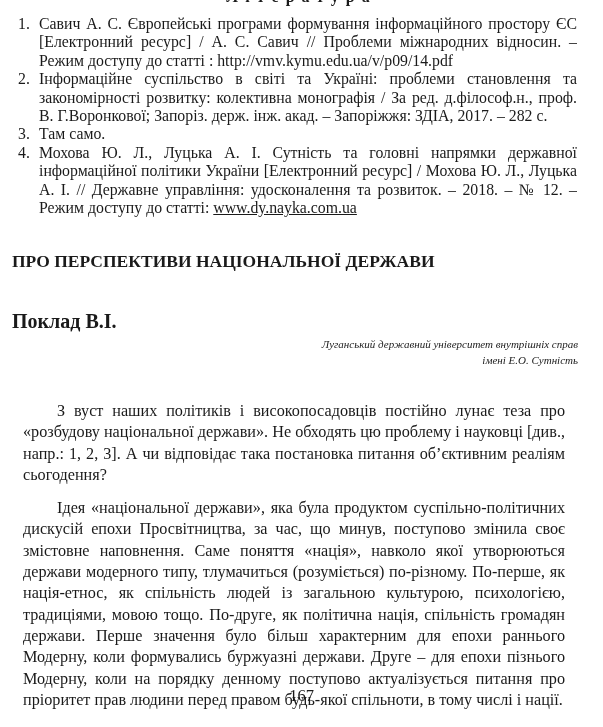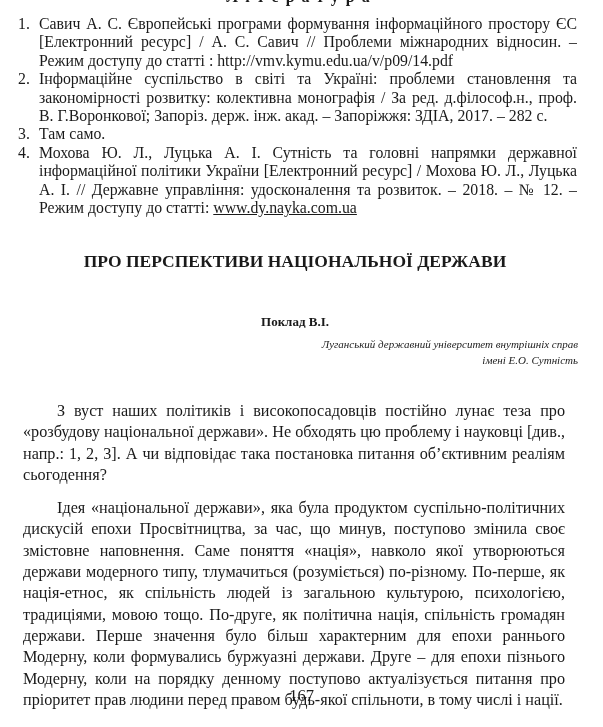--- a/index.html
+++ b/index.html
@@ -49,34 +49,33 @@
     top: 0;
   }
   .ref-link { text-decoration: underline; }
 
   
   .article-title {
     position: absolute;
     top: 251px;
     left: 12px;
     width: 566px;
-    text-align: center;
     font-weight: bold;
     font-size: 17.5px;
     line-height: 20px;
   }
 
   .author {
     position: absolute;
     top: 313px;
     left: 12px;
     width: 566px;
-    text-align: center;
+    text-align: left;
     font-weight: bold;
-    font-size: 13px;
+    font-size: 20px;
     line-height: 17px;
   }
 
   .affiliation {
     position: absolute;
     top: 337px;
     left: 12px;
     width: 566px;
     text-align: right;
     font-style: italic;

